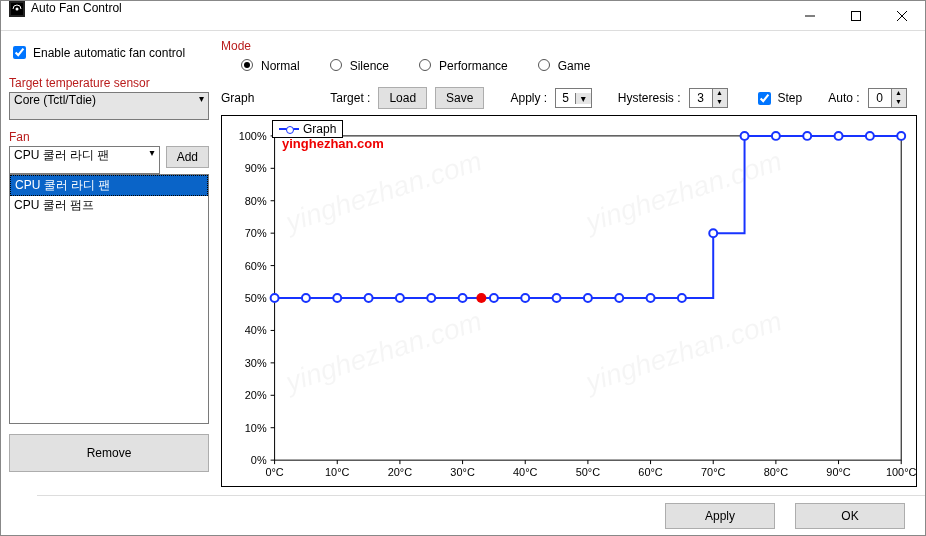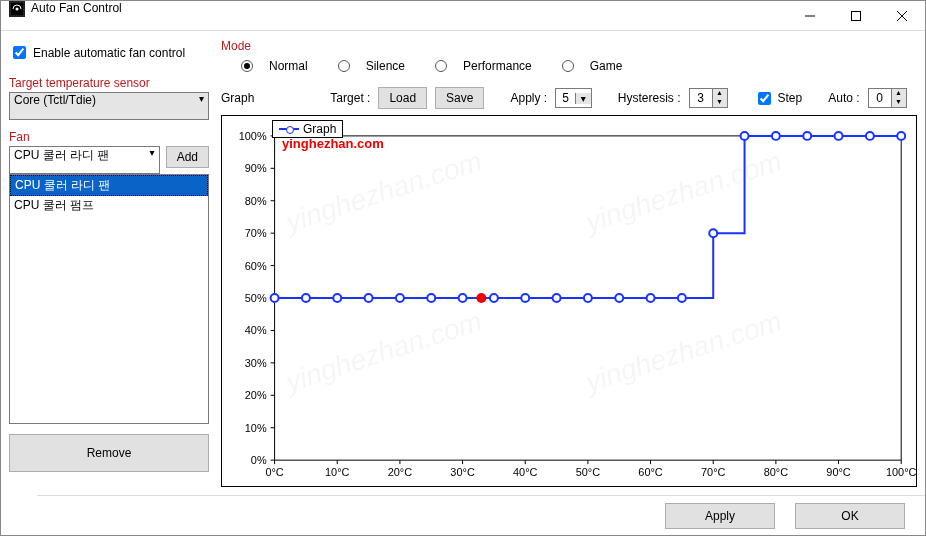--- a/index.html
+++ b/index.html
@@ -23,21 +23,21 @@
   .fan-row .combo { flex: 1; background: #fff; }
   .btn { height: 22px; border: 1px solid #adadad; background: #e1e1e1; padding: 0 10px; display: inline-flex; align-items: center; justify-content: center; }
   .listbox { border: 1px solid #7a7a7a; height: 250px; background: #fff; overflow: auto; }
   .listitem { padding: 1px 4px; white-space: nowrap; }
   .listitem.selected { background: #0a64c8; color: #fff; border: 1px dotted #000; }
   .remove-btn { width: 100%; height: 38px; }
 
   .right { flex: 1; display: flex; flex-direction: column; gap: 6px; }
   .mode-box { }
   .mode-row { display: flex; gap: 30px; padding: 4px 20px 8px 20px; align-items: center; }
-  .radio { display: flex; align-items: center; gap: 16px; }
+  .radio { display: flex; gap: 8px; }
   .radio .dot { width: 12px; height: 12px; border: 1px solid #555; border-radius: 50%; display:flex; align-items:center; justify-content:center; }
   .radio.sel .dot::after { content:""; width:6px; height:6px; background:#000; border-radius:50%; }
   .ctrl-row { display: flex; align-items: center; gap: 8px; flex-wrap: wrap; }
   .ctrl-row .lbl { }
   .spin { display: inline-flex; align-items: center; border: 1px solid #7a7a7a; height: 20px; }
   .spin .val { width: 22px; text-align: center; padding: 0 2px; }
   .spin .arrows { display: flex; flex-direction: column; border-left: 1px solid #7a7a7a; }
   .spin .arrows div { width: 14px; height: 9px; font-size: 7px; line-height: 7px; text-align: center; background:#e5e5e5; }
   .unit-combo { display:inline-flex; align-items:center; border:1px solid #7a7a7a; height:20px; background:#fff;}
   .unit-combo .val { padding:0 6px; }

